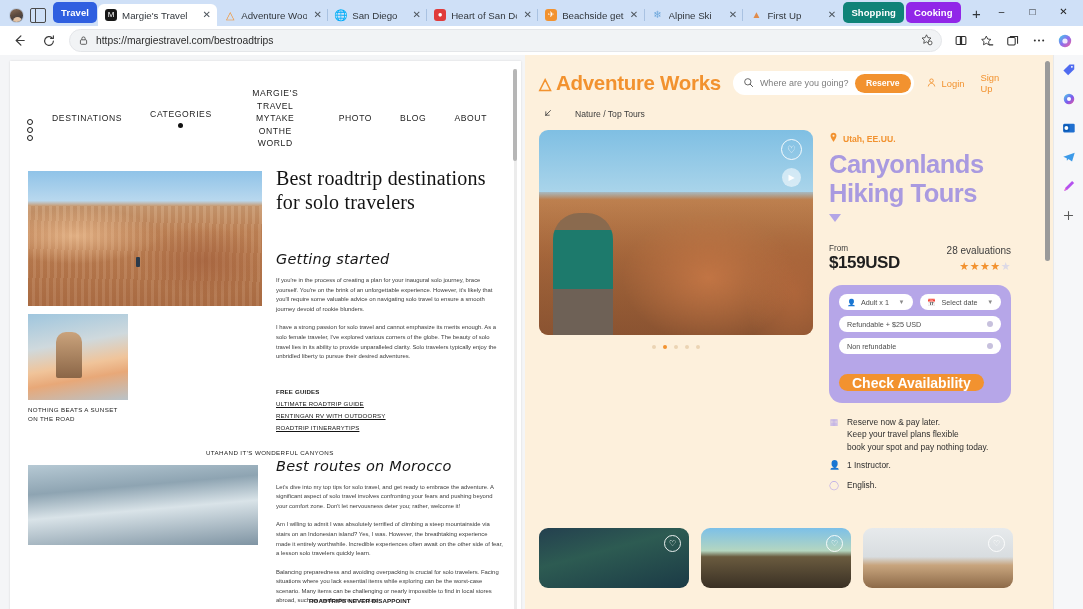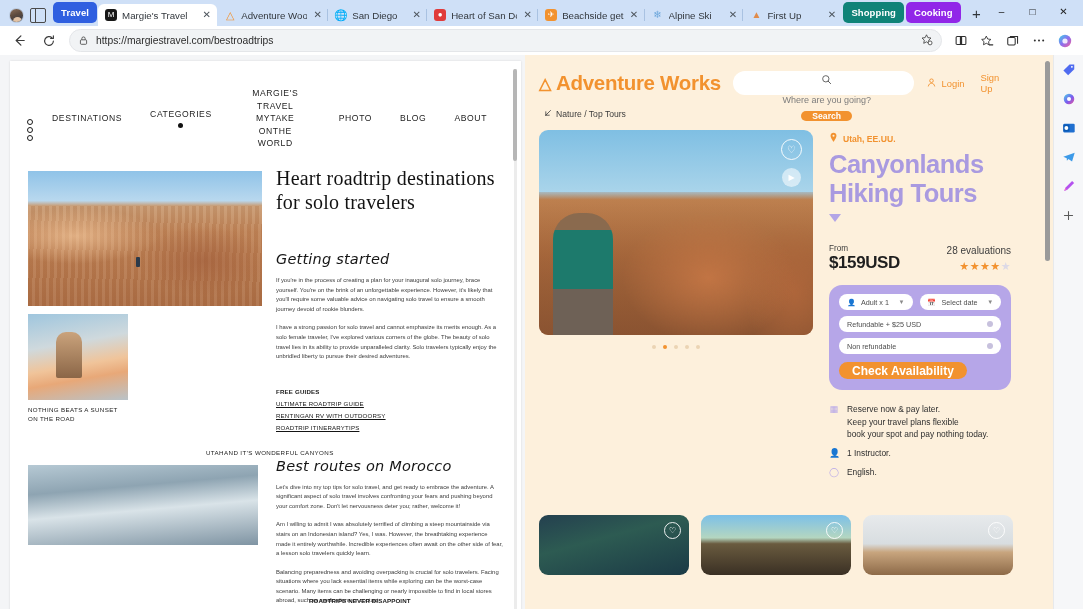--- a/index.html
+++ b/index.html
@@ -249,33 +249,33 @@
   }
   .aw-logo {
     display: flex; align-items: center; gap: 5px;
     color: #f2922f; font-size: 20.5px; font-weight: 700;
     letter-spacing: -.3px; white-space: nowrap;
   }
   .aw-logo .mark { font-size: 16px; }
   .aw-search {
     display: flex; align-items: center;
     background: #fff; border-radius: 16px; height: 24px;
-    padding: 0 3px 0 10px; gap: 6px; width: 182px; flex-direction: column;
+    padding: 0 3px 0 10px; gap: 6px; width: 182px;
   }
   .aw-search .ph { font-size: 9px; color: #7d7d7d; flex: 1 1 auto; }
   .aw-search .sbtn {
     background: #f2922f; color: #fff; border-radius: 13px;
     font-size: 8.6px; font-weight: 700; padding: 0 11px; height: 19px;
     display: flex; align-items: center;
   }
   .aw-auth { margin-left: auto; display: flex; gap: 16px; padding-right: 22px;}
   .aw-auth .lnk { font-size: 9.4px; color: #f2922f; display: flex; align-items: center; gap: 5px;}
   .breadcrumb {
     font-size: 8.6px; color: #3c3c3c; padding: 13px 0 0 18px;
-    display: flex; align-items: center; gap: 3px;
+    display: flex; align-items: center; gap: 22px;
   }
 
   .tour-row { display: flex; padding: 10px 18px 0 14px; gap: 16px; }
   .tour-media { width: 274px; }
   .big-photo {
     width: 274px; height: 205px; border-radius: 9px;
     position: relative; overflow: hidden;
     background: linear-gradient(180deg,#7fbfe3 0%,#a9d4ea 30%,#c98a55 34%,#b5703f 62%,#9d5f36 100%);
   }
   .big-photo::before {
@@ -331,24 +331,24 @@
   .bk-row { display: flex; gap: 7px; }
   .pill {
     background:#fff; border-radius: 12px; height: 16px;
     display:flex; align-items:center; gap:5px;
     padding: 0 8px; font-size: 7.2px; color:#4c4c4c; flex: 1 1 auto;
   }
   .pill .chev { margin-left:auto; font-size:6px; color:#8a8a8a;}
   .pill .radio { margin-left:auto; width:6px;height:6px;border-radius:50%;background:#c7c1dd;}
   .pill.mt { margin-top: 6px; }
   .check-btn {
-    margin-top: 8px; background:#f2922f; color:#fff;
+    margin-top: 20px; background:#f2922f; color:#fff;
     border-radius: 12px; height: 17px; display:inline-flex;
     align-items:center; padding: 0 13px;
-    font-size: 12px; font-weight: 800;
+    font-size: 14px; font-weight: 800;
   }
   .notes { margin-top: 13px; font-size: 8.4px; color:#2f2f2f; line-height: 1.48;}
   .note-line { display:flex; gap: 8px; align-items: flex-start; }
   .note-line + .note-line { margin-top: 6px; }
   .note-ic { width: 10px; color:#b6a6e8; font-size: 9px; flex:0 0 10px; text-align:center;}
 
   .also { padding: 18px 18px 0 14px; }
   .also h3 { font-size: 13.5px; color: #3a3a3a; font-weight: 700; letter-spacing: -.2px;}
   .also-grid { display:flex; gap: 12px; margin-top: 18px; }
   .also-card {
@@ -543,21 +543,21 @@
             <div class="hero-img"></div>
             <div class="thumb-img"></div>
             <div class="cap-thumb">
               <div>NOTHING BEATS A SUNSET</div>
               <div>ON THE ROAD</div>
             </div>
             <div class="thumb-img2"></div>
           </div>
 
           <div class="doc-col-right">
-            <h1 class="doc-title">Heart roadtrip destinations for solo travelers</h1>
+            <h1 class="doc-title">Best roadtrip destinations for solo travelers</h1>
 
             <div class="sec1">
               <h2 class="script">Getting started</h2>
               <p class="body">If you're in the process of creating a plan for your inaugural solo journey, brace yourself. You're on the brink of an unforgettable experience. However, it's likely that you'll require some valuable advice on navigating solo travel to ensure a smooth journey devoid of rookie blunders.</p>
               <p class="body">I have a strong passion for solo travel and cannot emphasize its merits enough. As a solo female traveler, I've explored various corners of the globe. The beauty of solo travel lies in its ability to provide unparalleled clarity. Solo travelers typically enjoy the unbridled liberty to pursue their desired adventures.</p>
             </div>
 
             <div class="guides">
               <div class="ghead">FREE GUIDES</div>
               <a>ULTIMATE ROADTRIP GUIDE</a>
@@ -592,21 +592,21 @@
           <span>Adventure Works</span>
         </div>
         <div class="aw-search">
           <span>
             <svg width="11" height="11" viewBox="0 0 16 16">
                 <circle cx="7" cy="7" r="4.6" fill="none" stroke="#555" stroke-width="1.3"></circle>
                 <path d="M10.4 10.4L14 14" stroke="#555" stroke-width="1.4" stroke-linecap="round"></path>
               </svg>
           </span>
           <span class="ph">Where are you going?</span>
-          <span class="sbtn">Search</span>
+          <span class="sbtn">Reserve</span>
         </div>
         <div class="aw-auth">
           <span class="lnk">
             <span>
               <svg width="11" height="11" viewBox="0 0 16 16">
                   <circle cx="8" cy="5.4" r="2.6" fill="none" stroke="#f2922f" stroke-width="1.3"></circle>
                   <path d="M3.4 13.2c.5-2.6 2.3-4 4.6-4s4.1 1.4 4.6 4" fill="none" stroke="#f2922f" stroke-width="1.3" stroke-linecap="round"></path>
                 </svg>
             </span>
             <span>Login</span>

